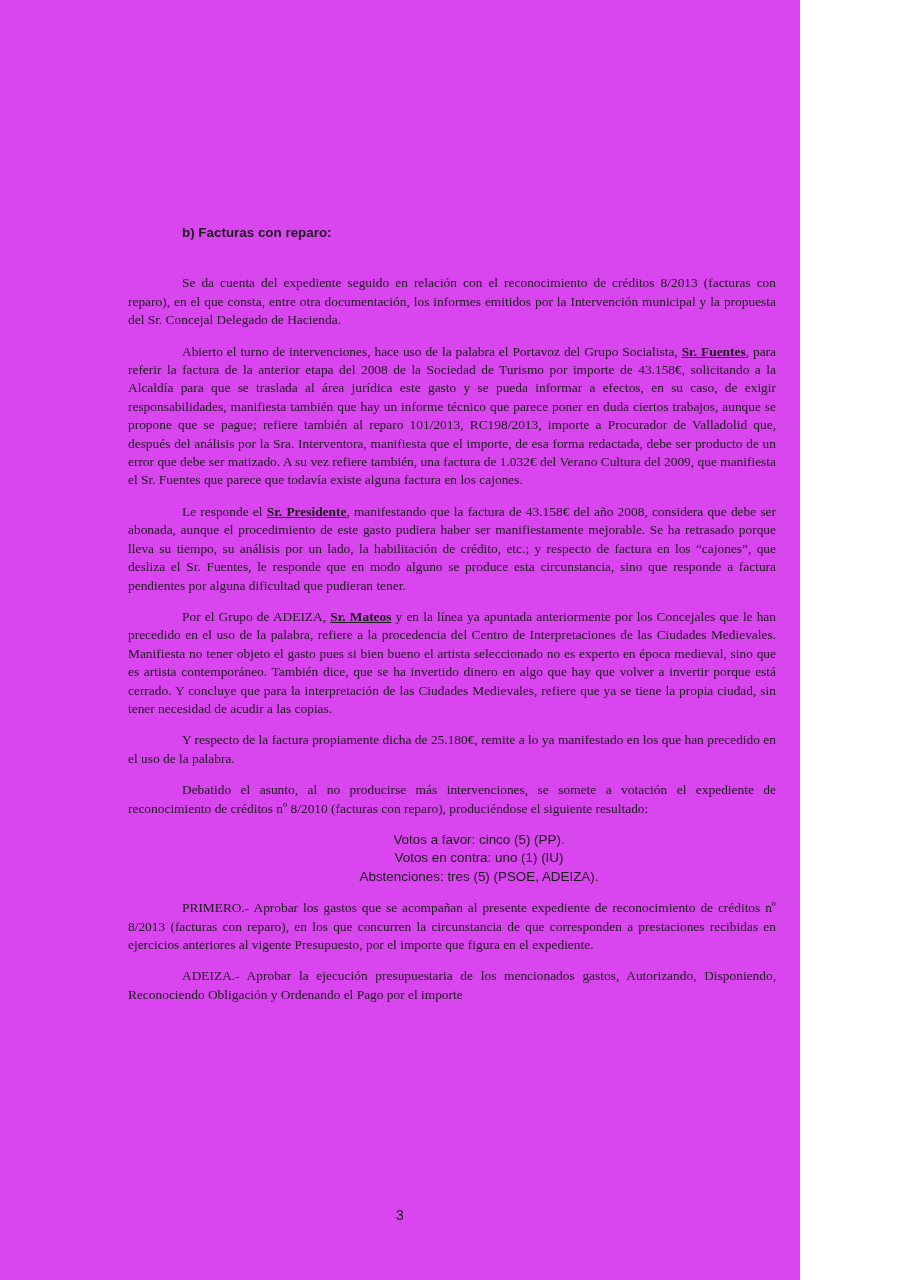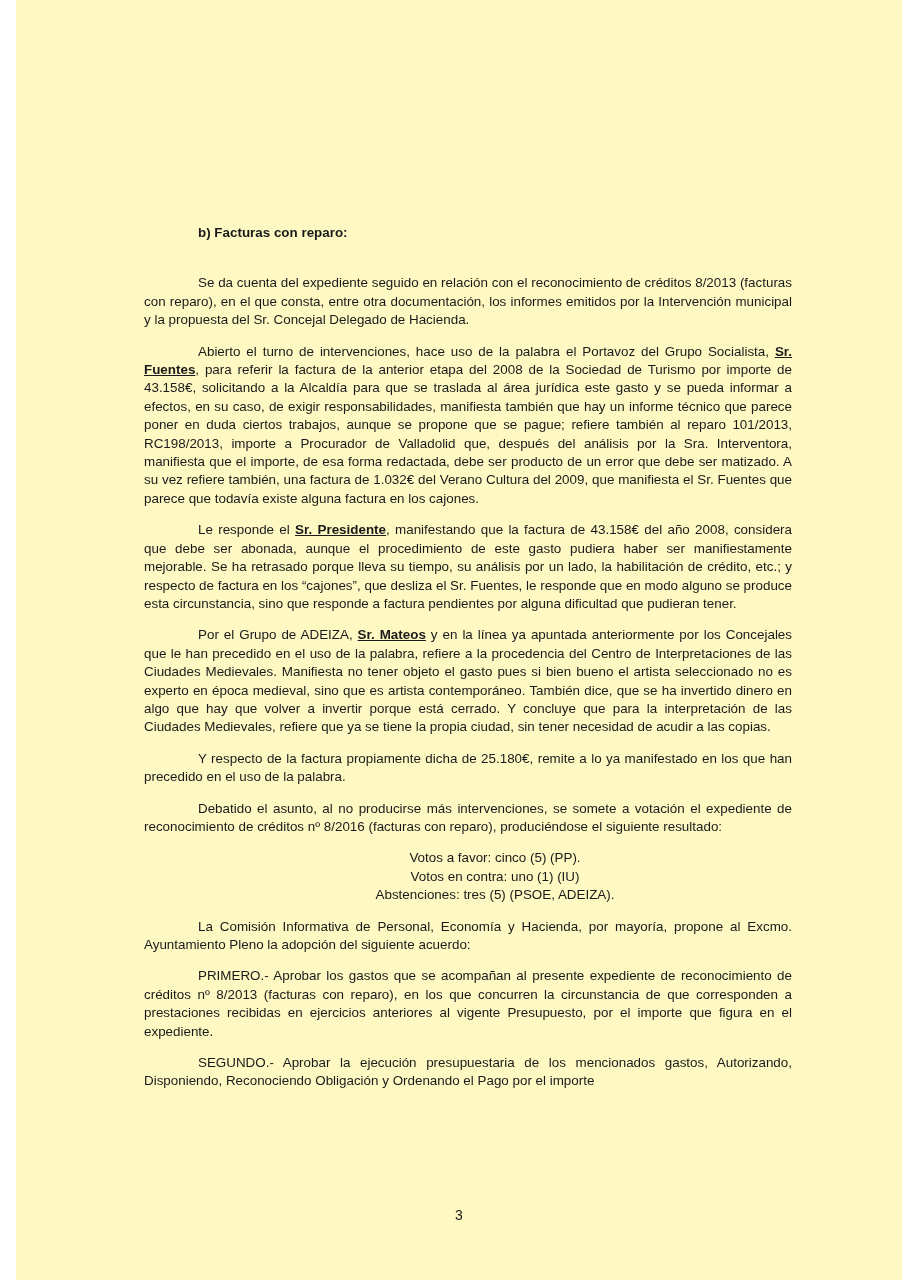--- a/index.html
+++ b/index.html
@@ -2,46 +2,46 @@
 <html lang="es"><head>
 <meta charset="utf-8">
 <style>
   html, body {
     margin: 0;
     padding: 0;
     background: #ffffff;
   }
   .page {
     position: relative;
-    width: 886px;
+    width: 800px;
     height: 1280px;
-    background: #fef9c3;
+    background: #d946ef;
     overflow: hidden;
     font-family: "Liberation Sans", sans-serif;
     color: #1a1a1a;
-    margin-left: 16px;
   }
   .content {
     position: absolute;
     left: 128px;
     top: 224px;
     width: 648px;
     font-size: 13.4px;
     line-height: 18.4px;
   }
   .heading {
     font-size: 13.4px;
     font-weight: bold;
     margin: 0 0 32px 0;
     text-indent: 54px;
   }
   .para {
     margin: 0 0 13px 0;
     text-align: justify;
     text-indent: 54px;
+    font-family: Liberation Serif, serif;
   }
   .para:last-child {
     margin-bottom: 0;
   }
   .para .b { font-weight: bold; }
   .para .u { text-decoration: underline; }
   .votes {
     margin: 0 0 13px 0;
     padding-left: 54px;
   }
@@ -70,30 +70,29 @@
     <p class="para"><span>Se da cuenta del expediente seguido en relación con el reconocimiento de créditos 8/2013 (facturas con reparo), en el que consta, entre otra documentación, los informes emitidos por la Intervención municipal y la propuesta del Sr. Concejal Delegado de Hacienda.</span></p>
 
     <p class="para"><span>Abierto el turno de intervenciones, hace uso de la palabra el Portavoz del Grupo Socialista, </span><span class="b u">Sr. Fuentes</span><span>, para referir la factura de la anterior etapa del 2008 de la Sociedad de Turismo por importe de 43.158€, solicitando a la Alcaldía para que se traslada al área jurídica este gasto y se pueda informar a efectos, en su caso, de exigir responsabilidades, manifiesta también que hay un informe técnico que parece poner en duda ciertos trabajos, aunque se propone que se pague; refiere también al reparo 101/2013, RC198/2013, importe a Procurador de Valladolid que, después del análisis por la Sra. Interventora, manifiesta que el importe, de esa forma redactada, debe ser producto de un error que debe ser matizado. A su vez refiere también, una factura de 1.032€ del Verano Cultura del 2009, que manifiesta el Sr. Fuentes que parece que todavía existe alguna factura en los cajones.</span></p>
 
     <p class="para"><span>Le responde el </span><span class="b u">Sr. Presidente</span><span>, manifestando que  la factura de 43.158€ del año 2008, considera que debe ser abonada, aunque el procedimiento de este gasto pudiera haber ser manifiestamente mejorable. Se ha retrasado porque lleva su tiempo, su análisis por un lado, la habilitación de crédito, etc.; y respecto de factura en los “cajones”, que desliza el Sr. Fuentes, le responde que en modo alguno se produce esta circunstancia, sino que responde a factura pendientes por alguna dificultad que pudieran tener.</span></p>
 
     <p class="para"><span>Por el Grupo de ADEIZA, </span><span class="b u">Sr. Mateos</span><span> y en la línea ya apuntada anteriormente por los Concejales que le han precedido en el uso de la palabra, refiere a la procedencia del Centro de Interpretaciones de las Ciudades Medievales. Manifiesta no tener objeto el gasto pues si bien bueno el artista seleccionado no es experto en época medieval, sino que es artista contemporáneo. También dice, que se ha invertido dinero en algo que hay que volver a invertir porque está cerrado. Y concluye que para la interpretación de las Ciudades Medievales, refiere que ya se tiene la propia ciudad, sin tener necesidad de acudir a las copias.</span></p>
 
     <p class="para"><span>Y respecto de la factura propiamente dicha de 25.180€, remite a lo ya manifestado en los que han precedido en el uso de la palabra.</span></p>
 
-    <p class="para"><span>Debatido el asunto, al no producirse más intervenciones, se somete a votación el expediente de reconocimiento de créditos nº 8/2016 (facturas con reparo),  produciéndose el siguiente resultado:</span></p>
+    <p class="para"><span>Debatido el asunto, al no producirse más intervenciones, se somete a votación el expediente de reconocimiento de créditos nº 8/2010 (facturas con reparo),  produciéndose el siguiente resultado:</span></p>
 
     <div class="votes">
       <div class="vote-line">Votos a favor: cinco (5) (PP).</div>
       <div class="vote-line">Votos en contra: uno (1) (IU)</div>
       <div class="vote-line">Abstenciones: tres (5)  (PSOE, ADEIZA).</div>
     </div>
 
-    <p class="para"><span>La Comisión Informativa de Personal, Economía y Hacienda, por mayoría, propone al Excmo. Ayuntamiento Pleno la adopción del siguiente acuerdo:</span></p>
 
     <p class="para"><span>PRIMERO.- Aprobar los gastos que se acompañan al presente expediente de reconocimiento de créditos nº 8/2013 (facturas con reparo), en los que concurren la circunstancia de que corresponden a prestaciones recibidas en ejercicios anteriores al vigente Presupuesto, por el importe que figura en el expediente.</span></p>
 
-    <p class="para"><span>SEGUNDO.- Aprobar la ejecución presupuestaria de los mencionados gastos, Autorizando, Disponiendo, Reconociendo Obligación y Ordenando el Pago por el importe</span></p>
+    <p class="para"><span>ADEIZA.- Aprobar la ejecución presupuestaria de los mencionados gastos, Autorizando, Disponiendo, Reconociendo Obligación y Ordenando el Pago por el importe</span></p>
 
   </div>
 
   <div class="footer">3</div>
 </div>
 
 </body></html>

